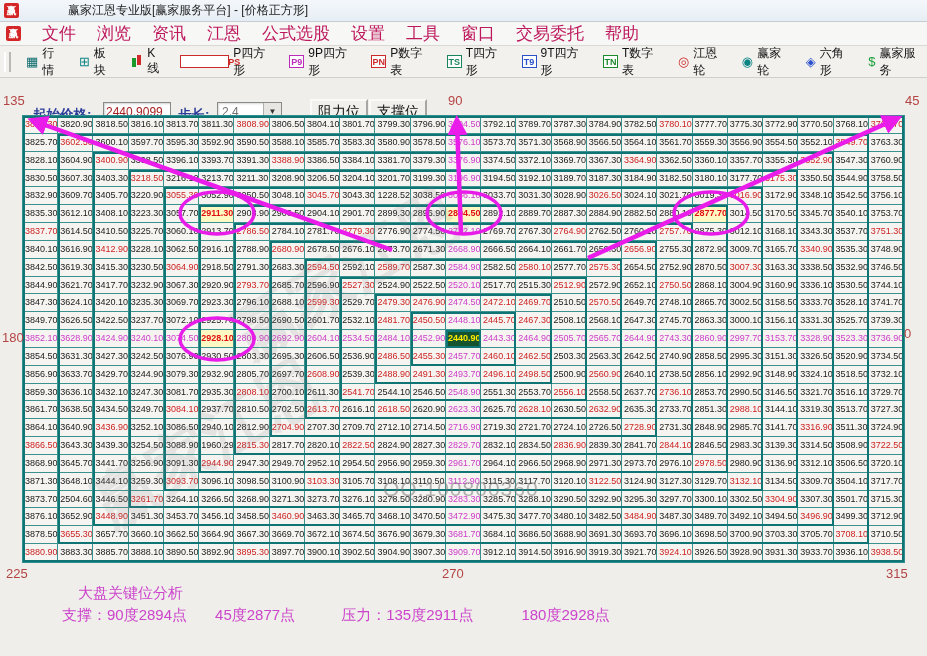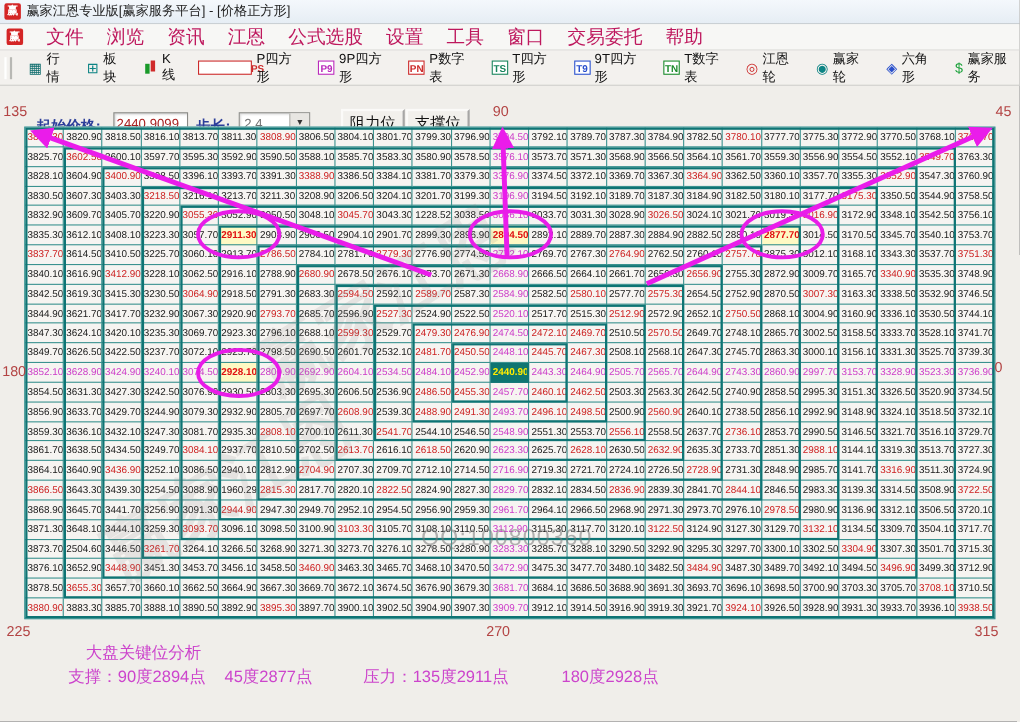--- a/index.html
+++ b/index.html
@@ -4,21 +4,21 @@
 <style>
   html,body{margin:0;padding:0;background:#888;}
   .app{position:relative;width:927px;height:656px;background:#f0eeea;
        font-family:"Liberation Sans",sans-serif;overflow:hidden;}
   
   .titlebar{position:absolute;left:0;top:0;width:927px;height:22px;
     background:linear-gradient(#f4f8fc,#e6edf4);border-bottom:1px solid #c6ccd2;
     display:flex;align-items:center;gap:5px;padding-left:4px;box-sizing:border-box;}
   .appicon{width:15px;height:15px;background:#d42626;color:#fff;font-weight:bold;
     font-size:10px;line-height:15px;text-align:center;border-radius:2px;flex:0 0 auto;}
-  .titletext{font-size:12px;color:#222;}
+  .titletext{font-size:12px;color:#222;margin-left:44px;}
   
   .menubar{position:absolute;left:0;top:22px;width:927px;height:24px;background:#f7f7f5;
     border-bottom:1px solid #d8d8d4;display:flex;align-items:center;gap:21px;
     padding-left:6px;box-sizing:border-box;}
   .menu-item{font-size:17px;color:#be185d;cursor:default;}
   
   .toolbar{position:absolute;left:0;top:46px;width:927px;height:32px;background:#f3f1ee;
     border-bottom:1px solid #cfcfcb;display:flex;align-items:center;gap:13px;
     padding-left:4px;box-sizing:border-box;}
   .grip{width:3px;height:20px;border-left:2px solid #fff;border-right:2px solid #b8b8b4;margin-right:2px;}
@@ -48,21 +48,21 @@
   .edge-label{position:absolute;font-size:13px;color:#b34444;z-index:22;}
   
   .grid{position:absolute;left:22px;top:115px;width:883px;height:448px;
     display:grid;grid-template-columns:repeat(25,1fr);grid-auto-rows:1fr;
     background:#f6f4f1;border:1px solid #2f8f8f;box-sizing:border-box;}
   .cell{border-right:1px solid #3a928f;border-bottom:1px solid #3a928f;overflow:hidden;
     white-space:nowrap;font-size:9px;line-height:16.5px;padding-left:2px;color:#1a1a1a;
     box-sizing:border-box;}
   .cell.magenta{color:#cc3cc8;}
   .cell.red{color:#cc2222;}
-  .cell.center{background:#0f766e;color:#ffec00;font-weight:bold;}
+  .cell.center{background:#14532d;color:#ffec00;font-weight:bold;}
   .cell.hl{background:#fef9c3;color:#e01010;font-weight:bold;}
   .ring{position:absolute;border:2px solid #0e7474;box-sizing:border-box;pointer-events:none;}
   
   .wm{position:absolute;z-index:18;pointer-events:none;}
   .wm-qq{left:383px;top:477px;font-size:21px;color:rgba(120,120,120,.55);letter-spacing:1px;}
   .wm-brand{font-size:64px;font-weight:bold;color:rgba(130,130,130,.14);transform:rotate(-32deg);}
   
   .anno-title{position:absolute;left:78px;top:584px;font-size:15px;color:#cc44cc;z-index:22;}
   .anno-line{position:absolute;left:62px;top:606px;font-size:15px;color:#cc44cc;z-index:22;}
   .anno-line span{display:inline-block;}
@@ -813,21 +813,21 @@
       <div class="ring" style="left: 8%; top: 8%; width: 84%; height: 84%;"></div>
       <div class="ring" style="left: 4%; top: 4%; width: 92%; height: 92%;"></div>
       <div class="ring" style="left: 0%; top: 0%; width: 100%; height: 100%;"></div>
     </div>
 
   <div class="wm wm-qq">QQ:100800360</div>
   <div class="wm wm-brand" style="left:220px;top:230px">赢家江恩</div>
   <div class="wm wm-brand" style="left:80px;top:400px">赢家江恩</div>
 
   <div class="anno-title">大盘关键位分析</div>
-  <div class="anno-line" id="annoline"><span style="margin-left: 0px;">支撑：90度2894点</span><span style="margin-left: 17px;">45度2877点</span><span style="margin-left: 46px;">压力：135度2911点</span><span style="margin-left: 48px;">180度2928点</span></div>
+  <div class="anno-line" id="annoline"><span style="margin-left: 0px;">支撑：90度2894点</span><span style="margin-left: 28px;">45度2877点</span><span style="margin-left: 46px;">压力：135度2911点</span><span style="margin-left: 48px;">180度2928点</span></div>
 
   <svg class="svg-overlay" width="927" height="656">
     <defs>
       <marker id="ah" viewBox="0 0 4 4" markerWidth="4.5" markerHeight="4.5" refX="2.6" refY="2" orient="auto">
         <path d="M0,0 L4,2 L0,4 z" fill="#ea1cea"></path>
       </marker>
     </defs>
     <line x1="392" y1="250" x2="34" y2="121" stroke="#ea1cea" stroke-width="4.5" marker-end="url(#ah)"></line>
     <line x1="461" y1="234" x2="457" y2="122" stroke="#ea1cea" stroke-width="4.5" marker-end="url(#ah)"></line>
     <line x1="588" y1="258" x2="896" y2="119" stroke="#ea1cea" stroke-width="4.5" marker-end="url(#ah)"></line>

